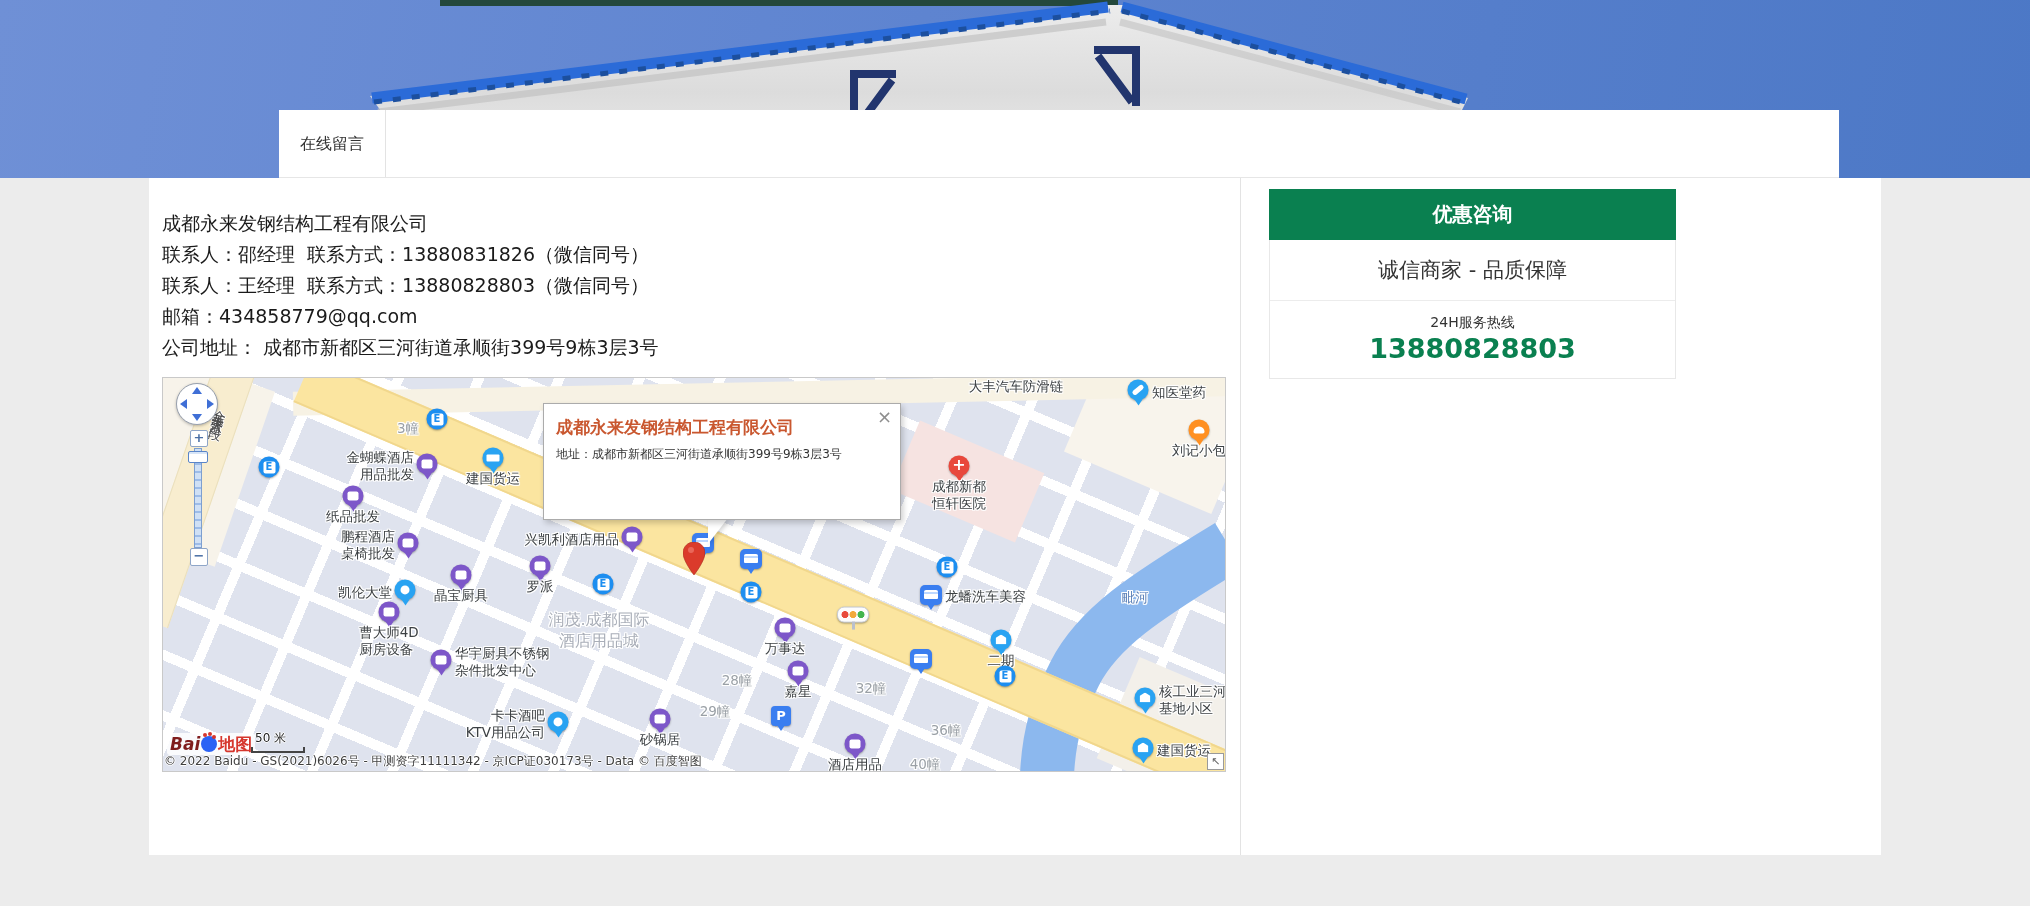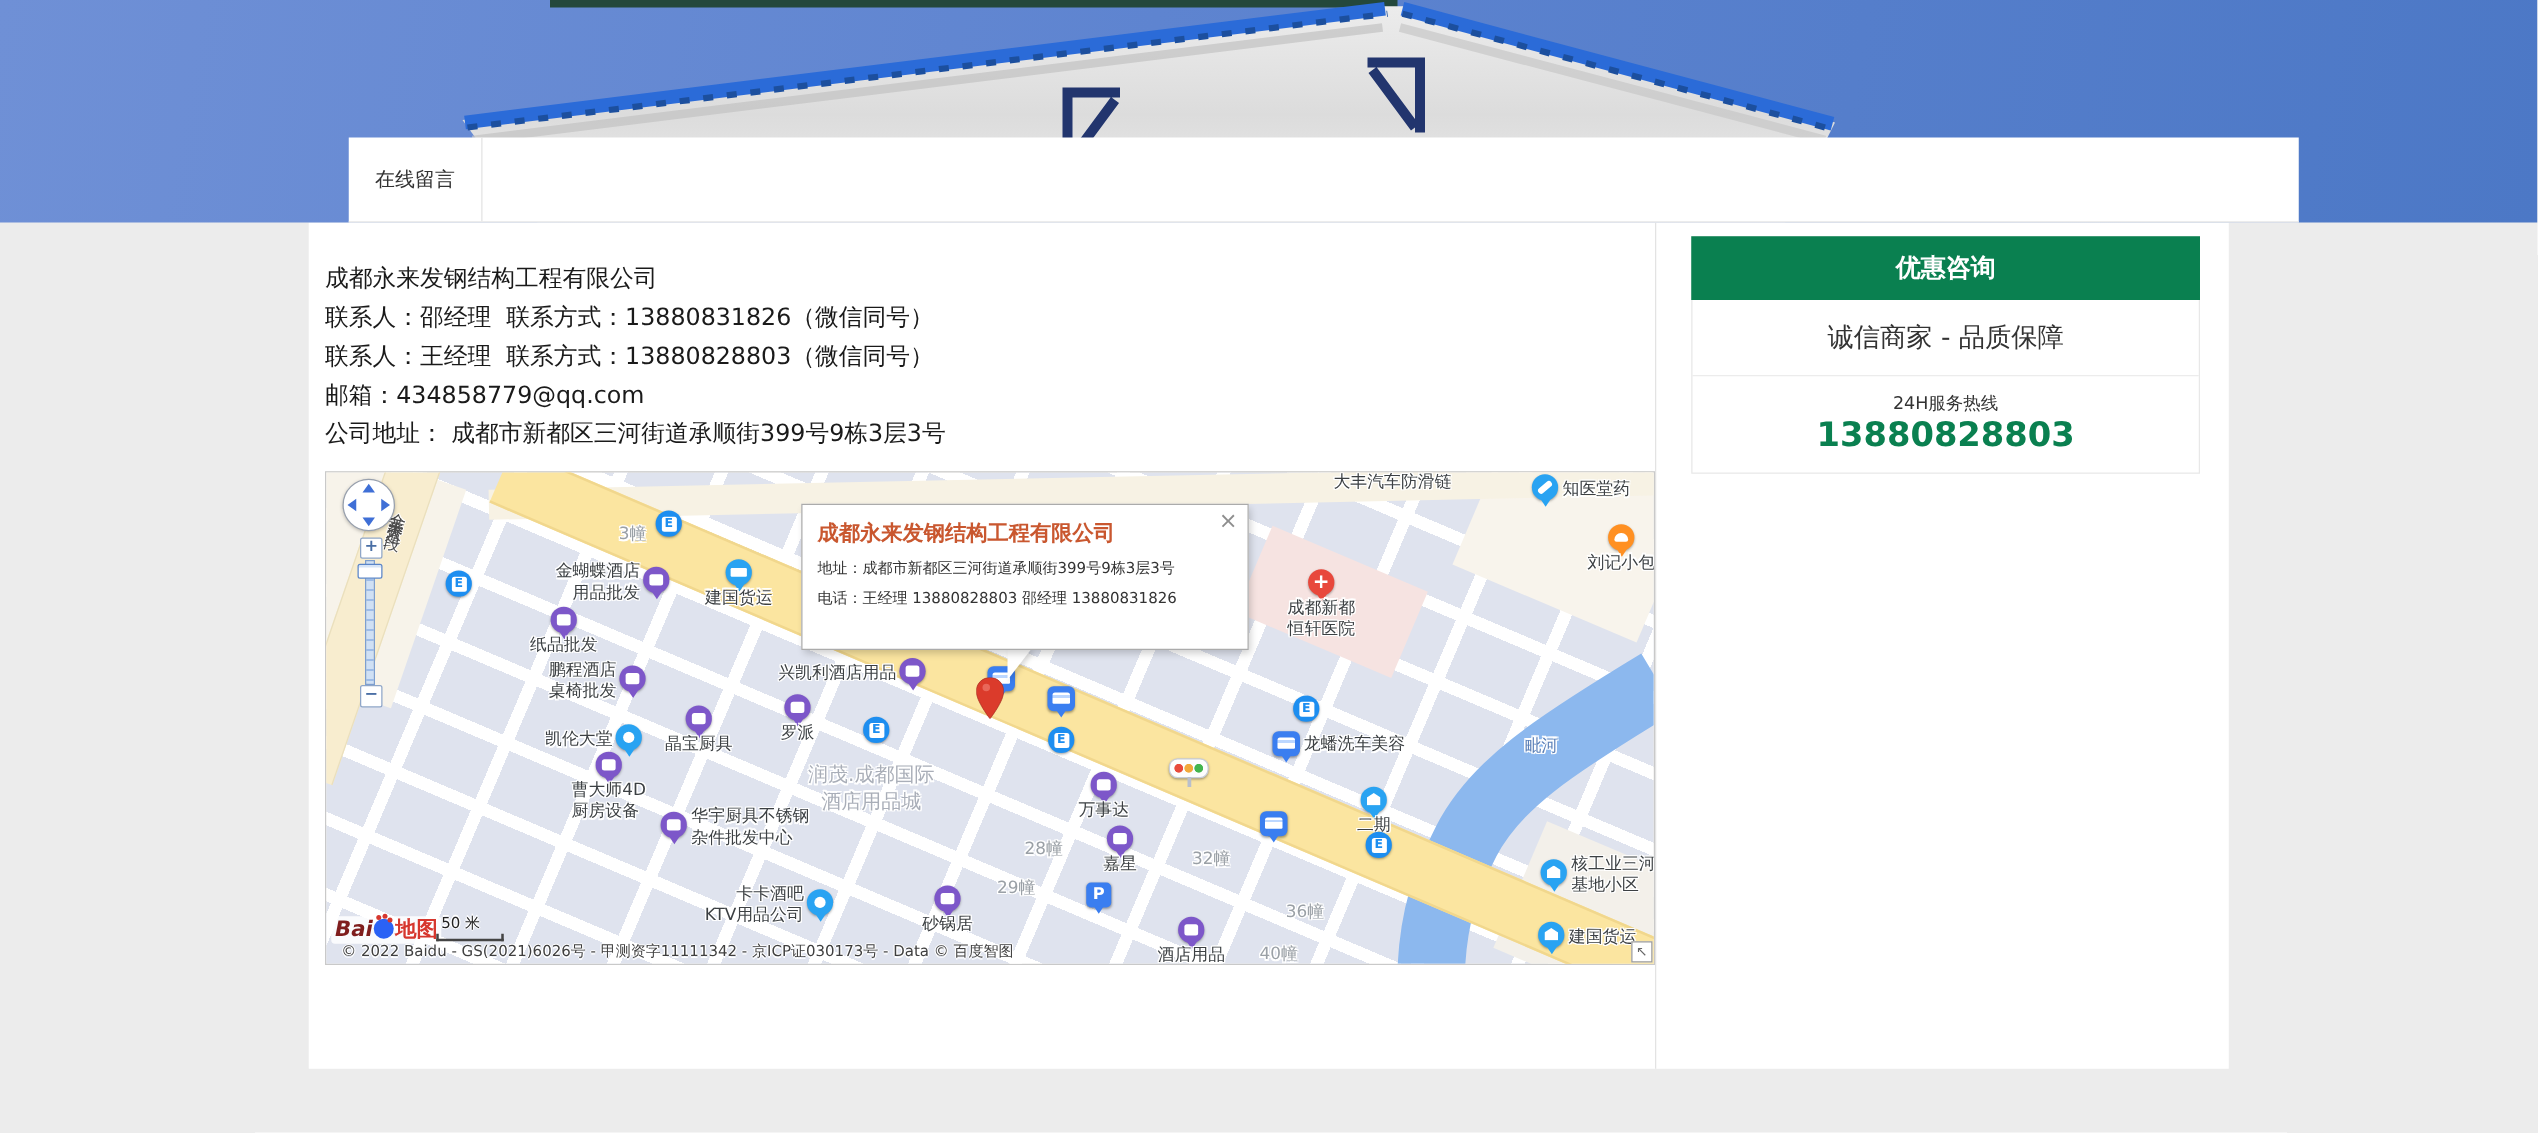--- a/index.html
+++ b/index.html
@@ -9,21 +9,21 @@
   
   .banner{position:relative;width:2030px;height:178px;
           background:linear-gradient(100deg,#6f90d6 0%,#5e84d0 45%,#4c78c6 100%);}
   .banner svg{position:absolute;left:0;top:0;}
   .tabbar{position:absolute;left:235px;top:110px;width:1560px;height:68px;
           background:#fff;border-bottom:1px solid #e6e6e6;box-sizing:border-box;margin-left:44px;}
   .tab{float:left;width:107px;height:100%;line-height:67px;text-align:center;
        font-size:16px;color:#333;border-right:1px solid #e3e3e3;box-sizing:border-box;cursor:pointer;}
 
   
-  .wrapper{width:1536px;margin:0 auto;min-height:677px;background:#fff;display:flex;}
+  .wrapper{width:1732px;margin:0 auto;min-height:677px;background:#fff;display:flex;}
   .main-col{width:1092px;box-sizing:border-box;border-right:1px solid #e3e3e3;padding:30px 0 0 13px;}
   .side-col{width:467px;box-sizing:border-box;padding:11px 0 0 28px;}
 
   .c-line{font-size:19px;line-height:31px;color:#1a1a1a;white-space:pre-wrap;}
 
   
   .promo{width:407px;border:1px solid #e8e8e8;box-sizing:border-box;background:#fff;}
   .promo-head{margin:-1px -1px 0 -1px;height:51px;line-height:51px;text-align:center;
               color:#fff;font-size:20px;font-weight:bold;background:#0a8050;}
   .promo-slogan{height:60px;line-height:60px;text-align:center;font-size:21px;color:#333;
@@ -135,21 +135,21 @@
   .blogo .bai{color:#7f1d1d;font-style:italic;}
   .blogo .paw{display:inline-block;width:16px;height:16px;border-radius:50%;background:#2a62f5;vertical-align:-2px;
          position:relative;margin:0 1px;}
   .blogo .paw::before{content:"";position:absolute;left:2px;top:-3px;width:4px;height:4px;border-radius:50%;
          background:#d6372e;box-shadow:5px -1px 0 #d6372e,9px 2px 0 #d6372e;}
   .blogo .ditu{color:#d6372e;}
   .mscale-text{position:absolute;left:92px;top:352px;font-size:12px;color:#222;
        text-shadow:1px 0 #fff,-1px 0 #fff,0 1px #fff,0 -1px #fff;}
   .mscale-bar{position:absolute;left:88px;top:369px;width:54px;height:6px;
        border-left:2px solid #444;border-right:2px solid #444;border-bottom:2px solid #444;box-sizing:border-box;}
-  .attrib{position:absolute;left:12px;bottom:1px;font-size:12px;color:#3f3f3f;white-space:nowrap;
+  .attrib{position:absolute;left:1px;bottom:1px;font-size:12px;color:#3f3f3f;white-space:nowrap;
        text-shadow:1px 0 #fff,-1px 0 #fff,0 1px #fff,0 -1px #fff;}
   .resize{position:absolute;right:1px;bottom:1px;width:17px;height:17px;background:#fff;border:1px solid #9a9a9a;
        box-sizing:border-box;text-align:center;line-height:15px;font-size:11px;color:#666;cursor:nwse-resize;}
 </style>
 </head>
 <body>
 
 <div class="banner">
   <svg width="2030" height="178" viewBox="0 0 2030 178">
     <defs>
@@ -425,21 +425,20 @@
       <svg class="marker" width="22" height="33" viewBox="0 0 22 33">
         <path d="M11,0 C4.9,0 0,4.9 0,11 c0,8 11,22 11,22 s11,-14 11,-22 C22,4.9 17.1,0 11,0 z" fill="#db3b2b" stroke="#a72a1f" stroke-width="0.6"></path>
         <circle cx="8" cy="8" r="3" fill="#ef7a6d" opacity="0.7"></circle>
       </svg>
 
       <div class="iw-tail"></div>
       <div class="iw">
         <div class="iw-close">×</div>
         <div class="iw-title" style="color: rgb(201, 87, 47);">成都永来发钢结构工程有限公司</div>
         <div class="iw-line">地址：成都市新都区三河街道承顺街399号9栋3层3号</div>
-        <div class="iw-line">电话：王经理 13880828803 邵经理 13880831826</div>
       </div>
 
       <div class="pan">
         <span class="ar up"></span>
         <span class="ar down"></span>
         <span class="ar lf"></span>
         <span class="ar rt"></span>
       </div>
       <div class="zbtn zplus">+</div>
       <div class="ztrack"></div>

